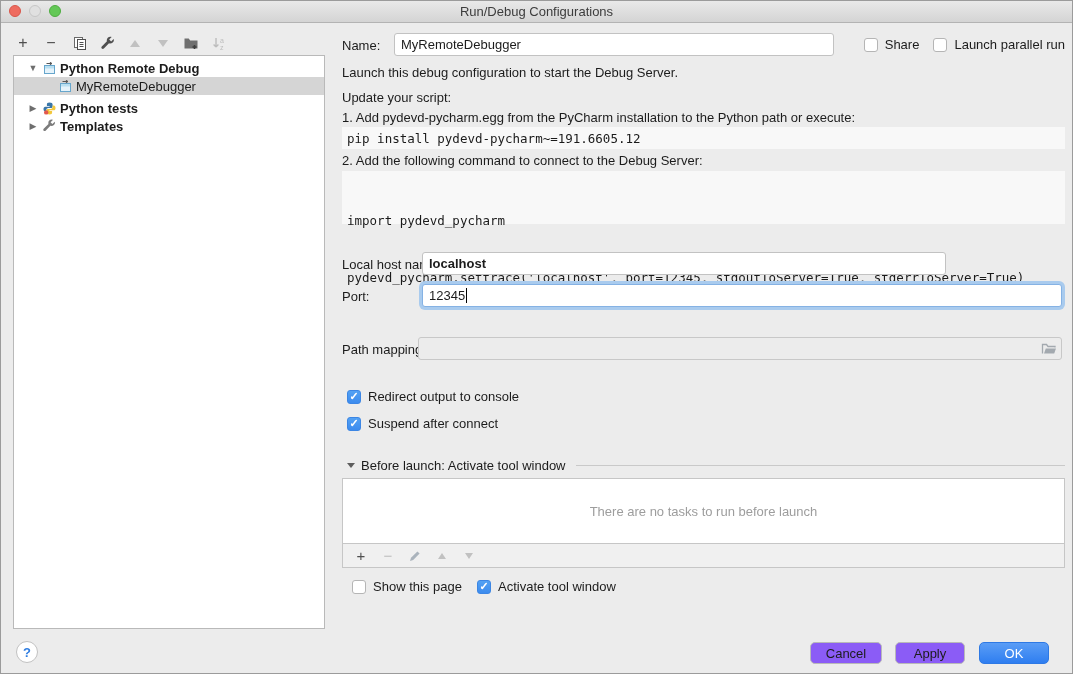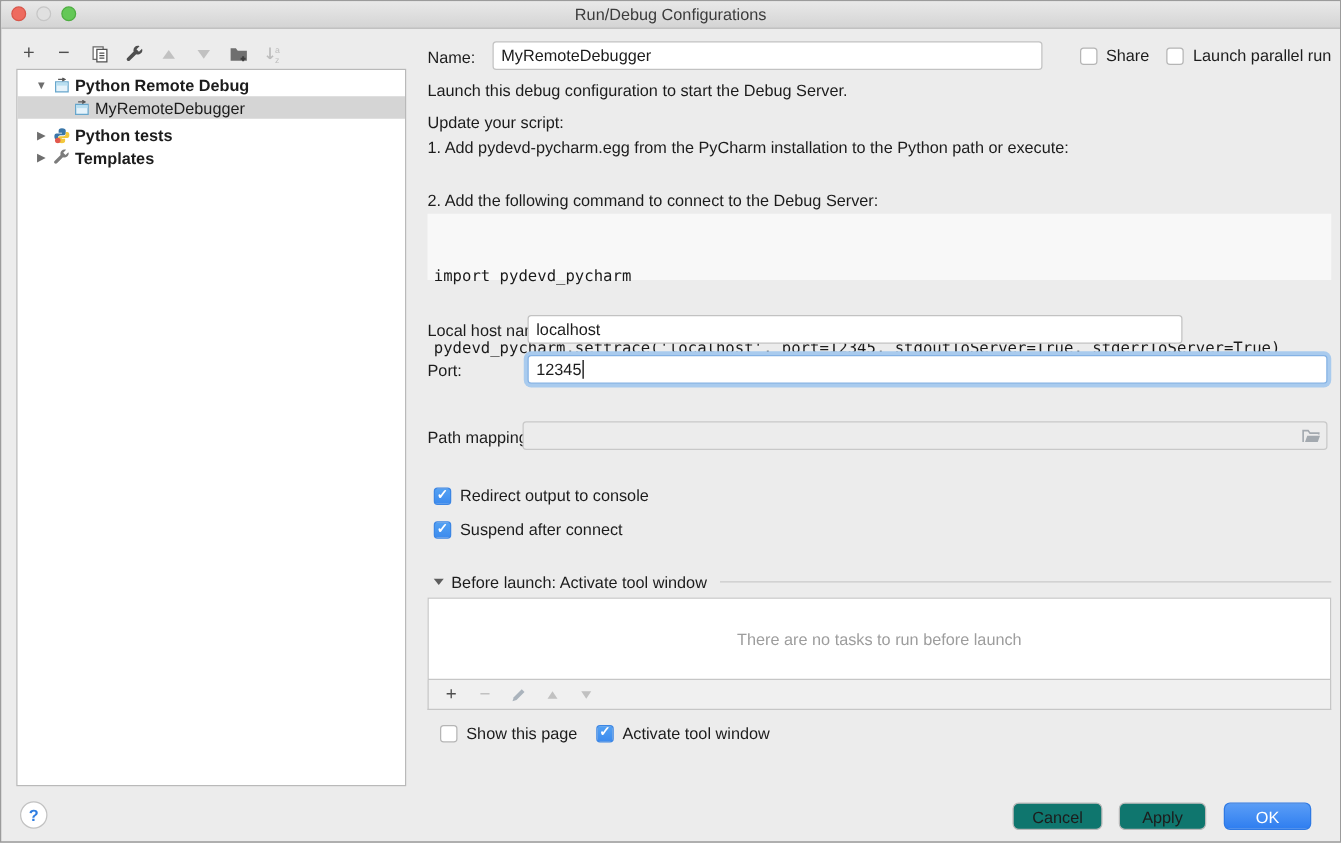--- a/index.html
+++ b/index.html
@@ -61,21 +61,21 @@
   .bl-header .rule{flex:1;border-top:1px solid #c9c9c9;height:0;margin-left:4px;}
   .tasks{position:absolute;left:0;top:477px;width:723px;height:66px;background:#fff;border:1px solid #c6c6c6;
          display:flex;align-items:center;justify-content:center;color:#9d9d9d;}
   .taskbar{position:absolute;left:0;top:543px;width:723px;height:24px;background:#f0f0f0;
            border:1px solid #c6c6c6;border-top:none;display:flex;align-items:center;gap:11px;padding-left:10px;}
   .taskbar .tbtn{font-size:15px;}
   .tri-up.sm{border-left-width:4px;border-right-width:4px;border-bottom-width:6px;}
   .tri-down.sm{border-left-width:4px;border-right-width:4px;border-top-width:6px;}
   
   .btn{
-    position:absolute;height:22px;border:1px solid #b9b9b9;border-radius:5px;background:#0f766e;
+    position:absolute;height:22px;border:1px solid #b9b9b9;border-radius:5px;background:#8b5cf6;
     font-family:"Liberation Sans",sans-serif;font-size:13px;color:#1c1c1c;
     display:flex;align-items:center;justify-content:center;
   }
   .btn.primary{background:linear-gradient(#5a9df6,#2f7ef0);border:1px solid #2e79e4;color:#fff;}
   .help{
     position:absolute;left:15px;top:640px;width:22px;height:22px;border-radius:50%;
     background:#fff;border:1px solid #c2c2c2;color:#2f7de1;font-size:13px;font-weight:bold;
     display:flex;align-items:center;justify-content:center;
   }
   .caret{position:absolute;width:1px;height:15px;background:#000;}
@@ -185,28 +185,29 @@
       </span>
       <span class="cbrow">
         <span class="cb"></span>
         <span>Launch parallel run</span>
       </span>
     </div>
 
     <div class="abs lbl" style="left:0;top:64px;">Launch this debug configuration to start the Debug Server.</div>
     <div class="abs lbl" style="left:0;top:89px;">Update your script:</div>
     <div class="abs lbl" style="left:0;top:109px;">1. Add pydevd-pycharm.egg from the PyCharm installation to the Python path or execute:</div>
+    <div class="abs codeblock" style="left:0;top:126px;width:723px;height:22px;">pip install pydevd-pycharm~=191.6605.12</div>
     <div class="abs lbl" style="left:0;top:152px;">2. Add the following command to connect to the Debug Server:</div>
     <div class="abs codeblock" style="left:0;top:170px;width:723px;height:53px;">
       <div>import pydevd_pycharm</div>
       <div>pydevd_pycharm.settrace('localhost', port=12345, stdoutToServer=True, stderrToServer=True)</div>
     </div>
 
     <div class="abs lbl" style="left:0;top:256px;">Local host name:</div>
-    <input class="field abs" style="left: 80px; top: 251px; width: 524px;" value="localhost">
+    <input class="field abs" style="left: 80px; top: 251px; width: 524px; font-weight: bold;" value="localhost">
 
     <div class="abs lbl" style="left:0;top:288px;">Port:</div>
     <div class="abs" style="left:80px;top:283px;width:640px;height:23px;">
       <input class="field focus" style="width: 640px;" value="12345">
       <div class="caret" style="left:44px;top:4px;"></div>
     </div>
 
     <div class="abs lbl" style="left:0;top:341px;">Path mappings:</div>
     <div class="abs field disabled" style="left:76px;top:336px;width:644px;display:flex;align-items:center;justify-content:flex-end;padding-right:4px;">
       <span style="flex:1;"></span>

